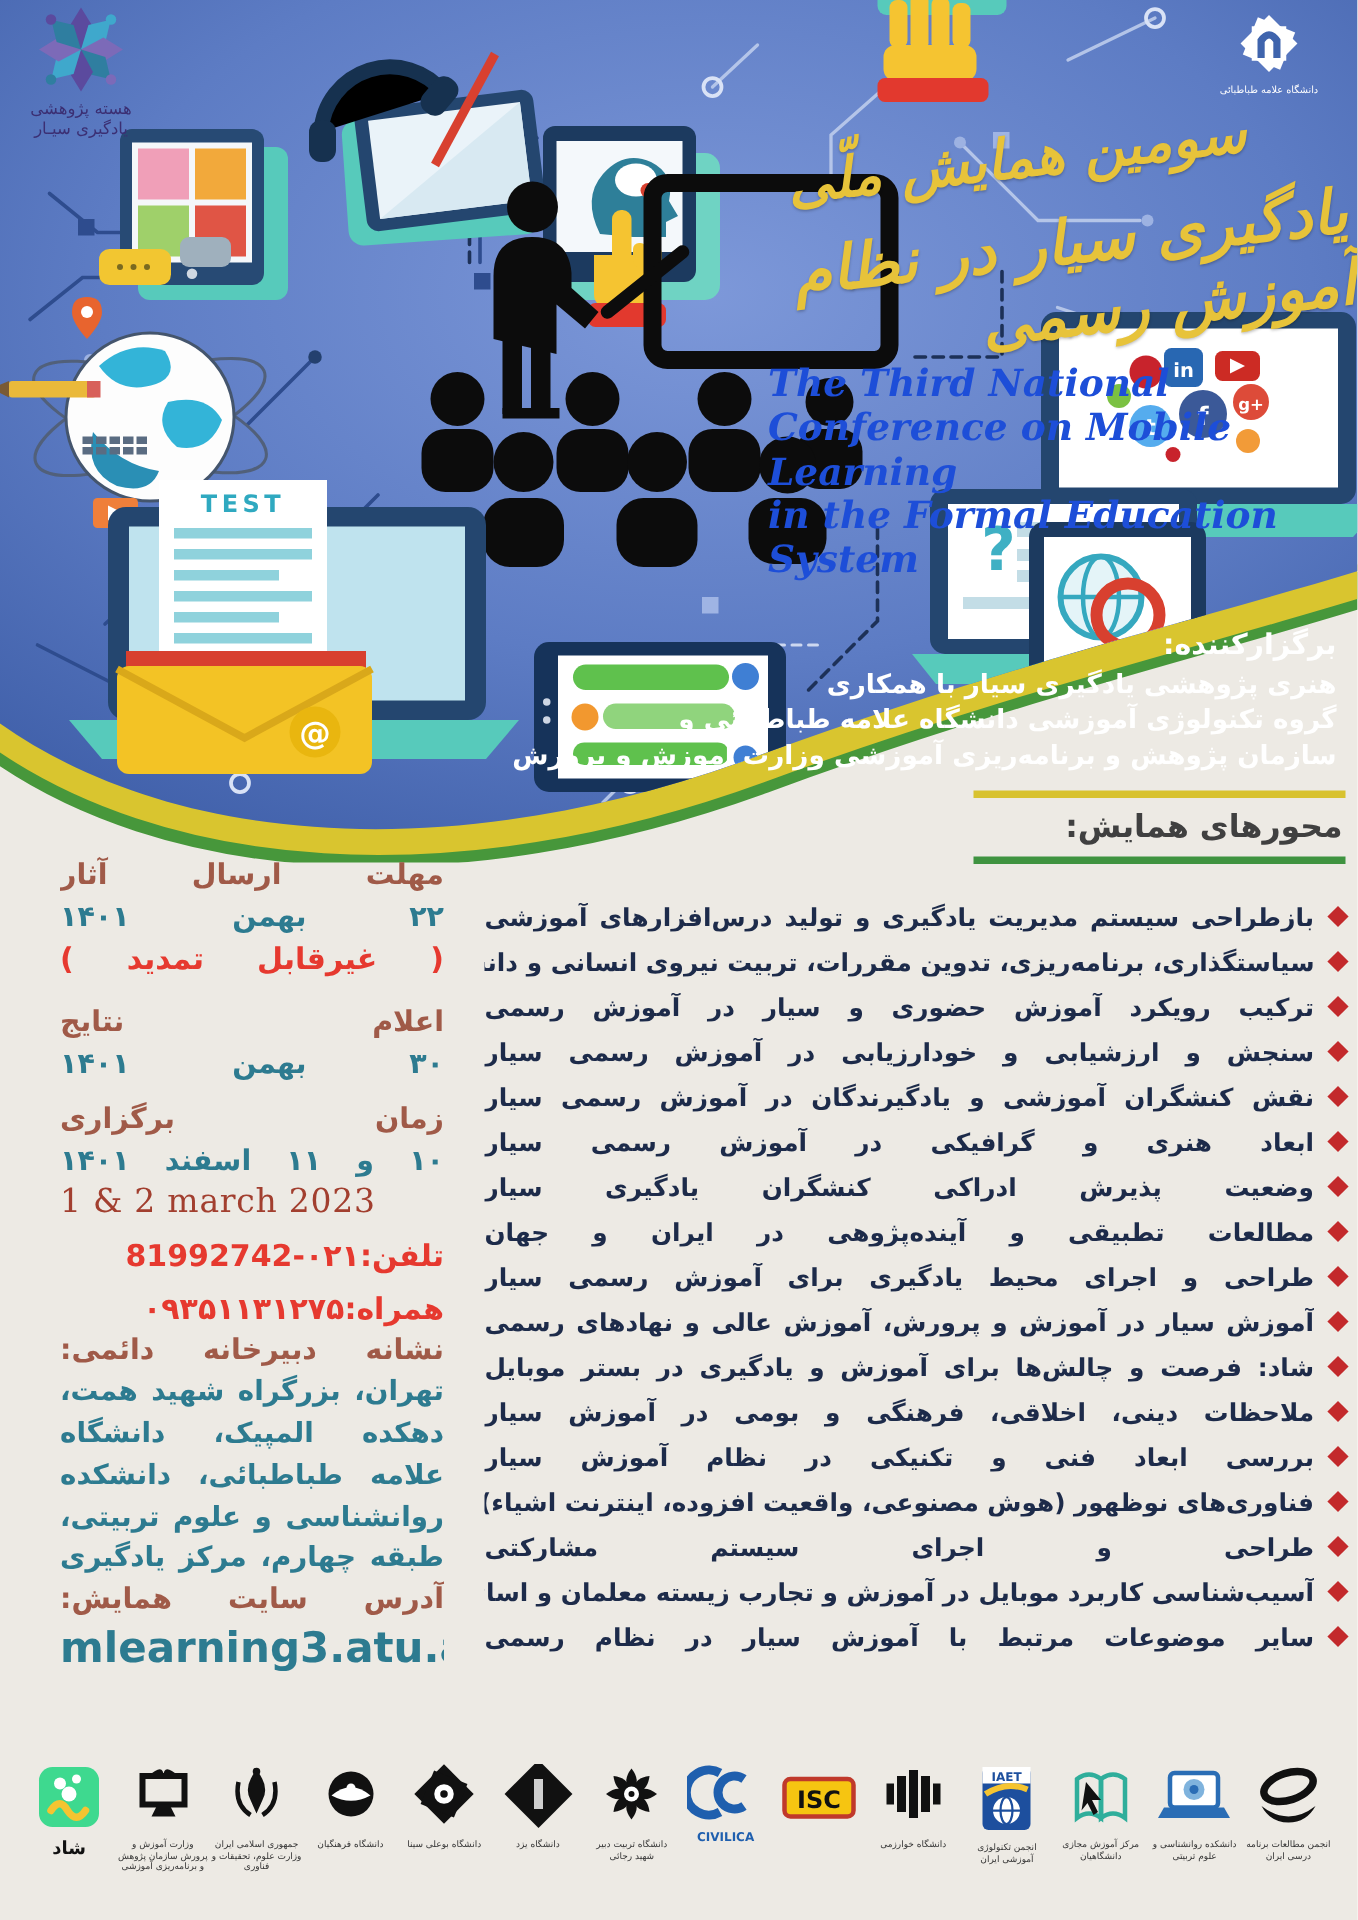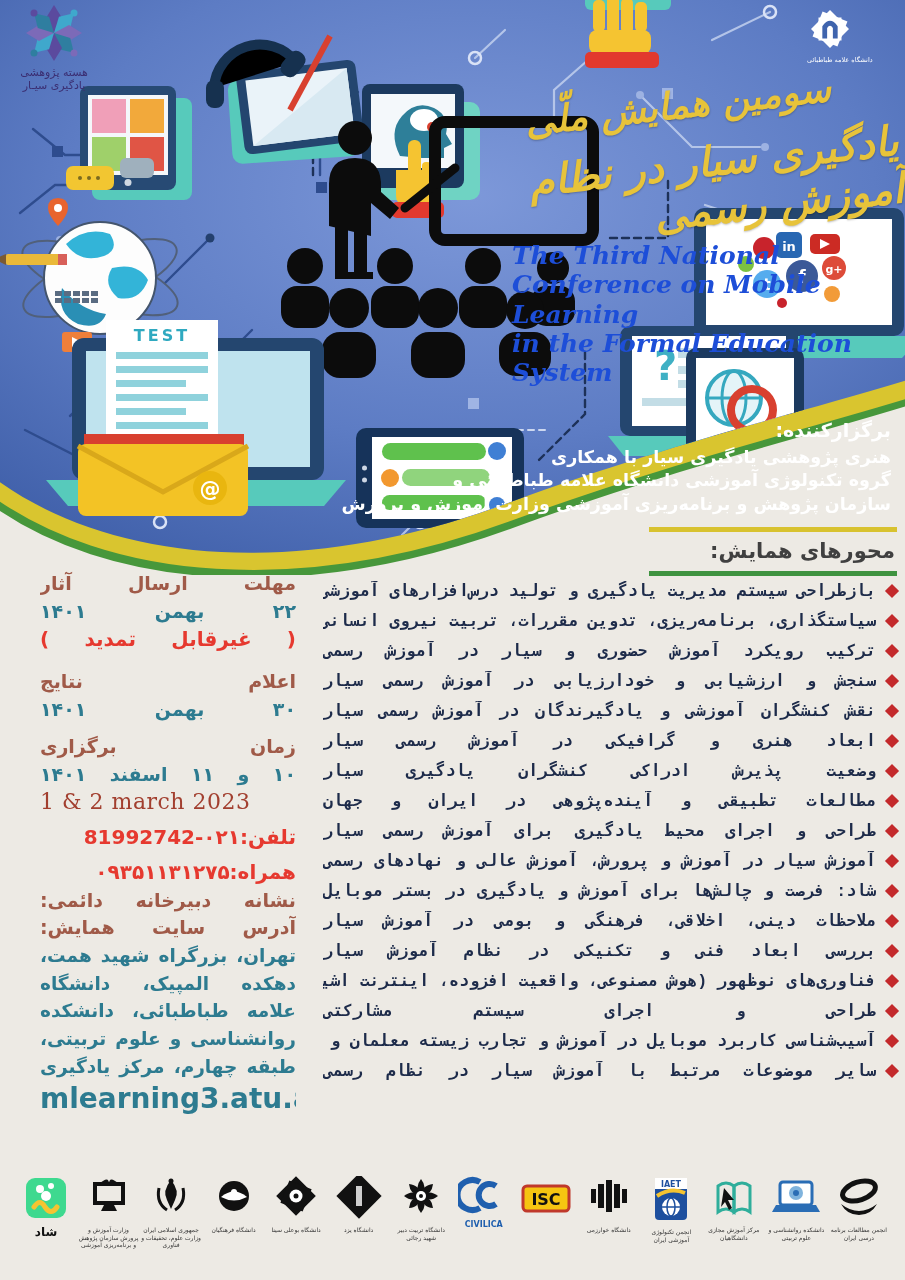--- a/index.html
+++ b/index.html
@@ -4,21 +4,21 @@
 <style>
   html,body{margin:0;padding:0;}
   body{font-family:"DejaVu Sans",sans-serif;}
   .poster{position:relative;width:905px;height:1280px;background:#edeae4;overflow:hidden;}
 
   
   .hero{position:absolute;top:0;left:0;width:905px;height:575px;}
 
   .core-logo{position:absolute;left:6px;top:4px;width:96px;text-align:center;z-index:5;}
   .core-logo .cap{font-size:11px;font-weight:normal;color:#3b2f73;line-height:1.2;}
-  .atu-logo{position:absolute;right:20px;top:6px;width:78px;text-align:left;z-index:5;}
+  .atu-logo{position:absolute;right:20px;top:6px;width:78px;text-align:center;z-index:5;}
   .atu-logo .cap{font-size:6.5px;color:#fff;line-height:1.2;margin-top:1px;}
 
   .title-fa{position:absolute;right:16px;top:60px;width:470px;z-index:5;color:#e7c33a;
             transform:rotate(-6.5deg);transform-origin:100% 0;direction:rtl;
             text-shadow:0 1px 2px rgba(0,0,0,.25);}
   .title-fa .l1{font-size:37px;font-weight:bold;font-style:italic;text-align:center;padding-left:40px;}
   .title-fa .l2{font-size:41px;font-weight:bold;font-style:italic;text-align:right;margin-top:14px;}
 
   .title-en{position:absolute;left:512px;top:241px;z-index:5;color:#1d4ed8;
             font-family:"DejaVu Serif",serif;font-style:italic;font-weight:bold;
@@ -27,21 +27,21 @@
   .organizer{position:absolute;right:14px;top:419px;z-index:5;direction:rtl;text-align:right;color:#fff;}
   .organizer .oh{font-size:19px;font-weight:bold;margin-bottom:5px;}
   .organizer .ol{font-size:17.5px;font-weight:bold;line-height:1.34;}
 
   
   .topics-head{position:absolute;right:8px;top:527px;width:248px;direction:rtl;}
   .bar-y{height:5px;background:#d8c22f;}
   .bar-g{height:5px;background:#3f9340;}
   .topics-head .tht{color:#404040;font-size:21px;font-weight:bold;text-align:right;padding:7px 2px 8px 0;}
 
-  .topics{position:absolute;right:8px;top:576px;width:574px;direction:rtl;font-family:Liberation Mono, monospace;}
+  .topics{position:absolute;right:8px;top:596px;width:574px;direction:rtl;}
   .topic{display:flex;align-items:center;height:30px;}
   .dmd{width:10px;height:10px;background:#c3292b;transform:rotate(45deg);margin-left:11px;flex:none;}
   .ttx{flex:1;font-size:16.5px;font-weight:bold;color:#1d2b4a;white-space:nowrap;overflow:hidden;
        text-align:justify;text-align-last:justify;}
 
   
   .sidebar{position:absolute;left:40px;top:570px;width:256px;direction:rtl;}
   .sb{white-space:nowrap;overflow:hidden;text-align:justify;text-align-last:justify;
       font-weight:bold;line-height:1.45;}
   .sb-h{color:#a05a48;font-size:19px;}
@@ -470,22 +470,22 @@
     <div class="sb sb-t">۳۰ بهمن ۱۴۰۱</div>
     <div class="gap10"></div>
     <div class="sb sb-h">زمان برگزاری</div>
     <div class="sb sb-t">۱۰ و ۱۱ اسفند ۱۴۰۱</div>
     <div class="sb sb-e">1 &amp; 2 march 2023</div>
     <div class="gap6"></div>
     <div class="sb sb-r">تلفن:۰۲۱-81992742</div>
     <div class="gap6"></div>
     <div class="sb sb-r">همراه:۰۹۳۵۱۱۳۱۲۷۵</div>
     <div class="sb sb-h">نشانه دبیرخانه دائمی:</div>
+    <div class="sb sb-a">تهران، بزرگراه شهید همت، دهکده المپیک، دانشگاه علامه طباطبائی، دانشکده روانشناسی و علوم تربیتی، طبقه چهارم، مرکز یادگیری</div>
     <div class="sb sb-h">آدرس سایت همایش:</div>
-    <div class="sb sb-a">تهران، بزرگراه شهید همت، دهکده المپیک، دانشگاه علامه طباطبائی، دانشکده روانشناسی و علوم تربیتی، طبقه چهارم، مرکز یادگیری</div>
     <div class="sb sb-url">mlearning3.atu.ac.ir</div>
   </div>
 
   <div class="logos">
 
     <div class="logo">
       <svg width="44" height="44" viewBox="0 0 44 44">
         <rect x="2" y="2" width="40" height="40" rx="9" fill="#3ed98f"></rect>
         <circle cx="16" cy="13" r="4" fill="#fff"></circle>
           <circle cx="27" cy="10" r="3" fill="#fff"></circle>

